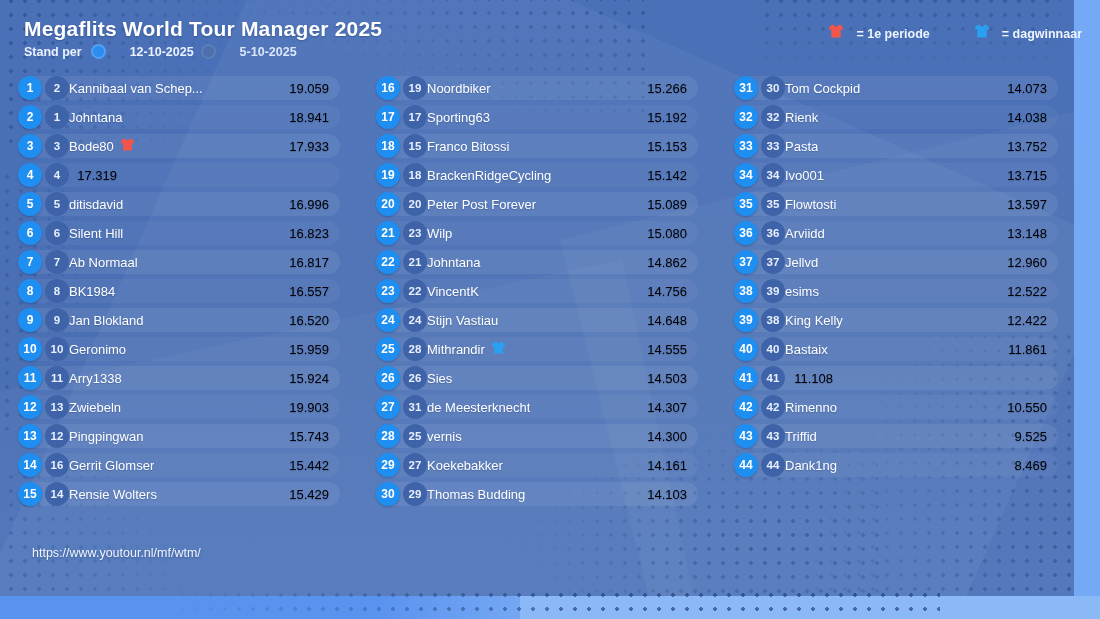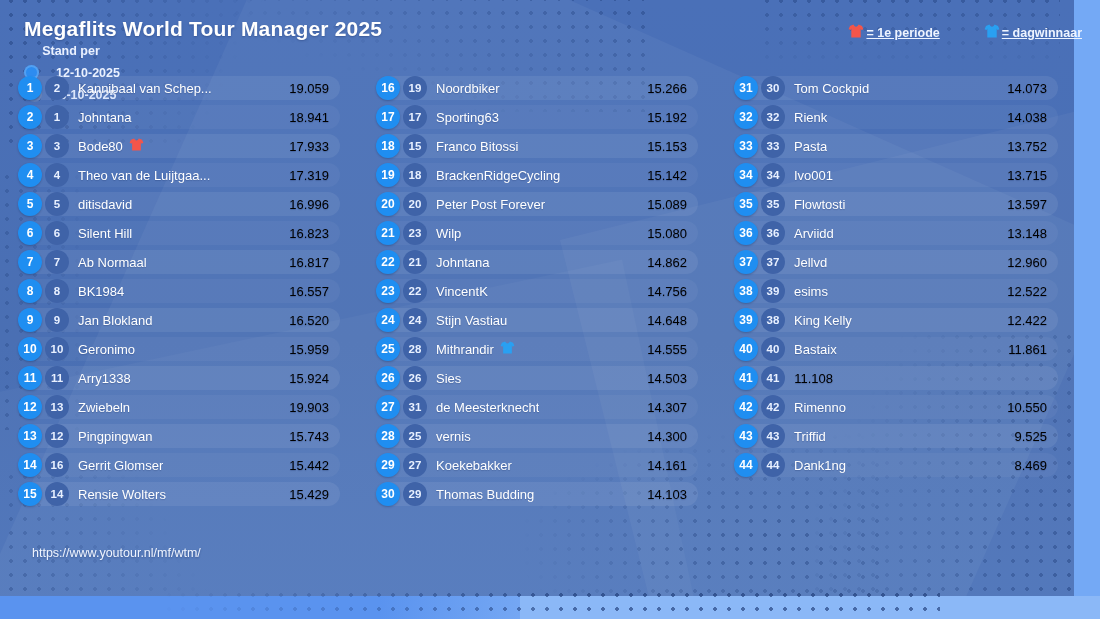--- a/index.html
+++ b/index.html
@@ -89,39 +89,39 @@
 
   .title {
     position:absolute; left:24px; top:17px;
     font-size:21px; font-weight:bold; color:#ffffff;
     letter-spacing:.2px;
     text-shadow:0 1px 2px rgba(20,40,90,.35);
   }
   .standbar {
     position:absolute; left:24px; top:44px;
     display:flex; align-items:center; gap:7px;
-    font-size:12.5px; color:#eaf1ff; font-weight:bold;flex-direction:column;
+    font-size:12.5px; color:#eaf1ff; font-weight:bold;
   }
   .standbar .lbl { margin-right:2px; }
   .radio {
     width:15px; height:15px; border-radius:50%;
     display:inline-block; flex:0 0 auto;
   }
   .radio.on  { background:#2d8cf0; box-shadow:inset 0 0 0 2px rgba(255,255,255,.18); }
   .radio.off { background:#4d6fae; box-shadow:inset 0 0 0 2px rgba(255,255,255,.10); }
-  .dateopt { display:flex; align-items:center; gap:17px; cursor:pointer; }
+  .dateopt { display:flex; align-items:center; gap:24px; cursor:pointer; }
   .dateopt .txt { font-weight:bold; }
   .dateopt.muted .txt { color:#dbe6fb; }
 
   .legend {
     position:absolute; right:18px; top:24px;
     display:flex; align-items:center; gap:44px;
     font-size:12.5px; color:#eef4ff; font-weight:bold;
   }
-  .legend-item { display:flex; align-items:center; gap:2px;text-decoration:underline; }
+  .legend-item { display:flex; align-items:flex-end; gap:12px; }
 
   .jersey { display:inline-block; vertical-align:middle; }
 
   
   .cols {
     position:absolute; left:0; top:76px; width:1100px;
     display:flex; gap:0;
   }
   .col { width:358px; padding:0 18px; }
   .col:nth-child(2){ width:358px; }
@@ -146,21 +146,21 @@
     box-shadow:0 1px 2px rgba(15,35,80,.3);
   }
   .prev {
     width:24px; height:24px; border-radius:50%;
     background:#3f63a8;
     color:#e8f0ff; font-size:11.5px; font-weight:bold;
     display:flex; align-items:center; justify-content:center;
     flex:0 0 auto; margin-left:3px;
   }
   .name {
-    margin-left:9px; flex:1 1 auto;
+    flex:1 1 auto;
     font-size:13px; color:#ffffff; font-weight:normal;
     white-space:nowrap; overflow:hidden; text-overflow:ellipsis;
     display:flex; align-items:center; gap:6px;
     text-shadow:0 1px 1px rgba(20,40,90,.25);
   }
   .name .nm { overflow:hidden; text-overflow:ellipsis; white-space:nowrap; }
   .pts {
     font-size:13px; color:#000000; font-weight:normal;
     flex:0 0 auto; text-align:right; min-width:48px;
     text-shadow:0 1px 1px rgba(20,40,90,.25);
@@ -257,23 +257,20 @@
             <span class="nm">Bode80</span>
             <span class="jersey"><svg width="15" height="13" viewBox="0 0 16 14">
                 <path d="M5.4 0.6 L2.0 2.0 L0.6 5.2 L2.6 6.1 L3.3 4.6 L3.3 13.4 L12.7 13.4 L12.7 4.6 L13.4 6.1 L15.4 5.2 L14.0 2.0 L10.6 0.6 L9.6 2.0 Q8 3.4 6.4 2.0 Z" fill="#f4554a"></path>
               </svg></span>
           </div>
           <div class="pts">17.933</div>
         </div>
         <div class="row alt">
           <div class="rank">4</div>
           <div class="prev">4</div>
-          <div class="name">
-            <span class="nm">Theo van de Luijtgaa...</span>
-          </div>
           <div class="pts">17.319</div>
         </div>
         <div class="row">
           <div class="rank">5</div>
           <div class="prev">5</div>
           <div class="name">
             <span class="nm">ditisdavid</span>
           </div>
           <div class="pts">16.996</div>
         </div>

